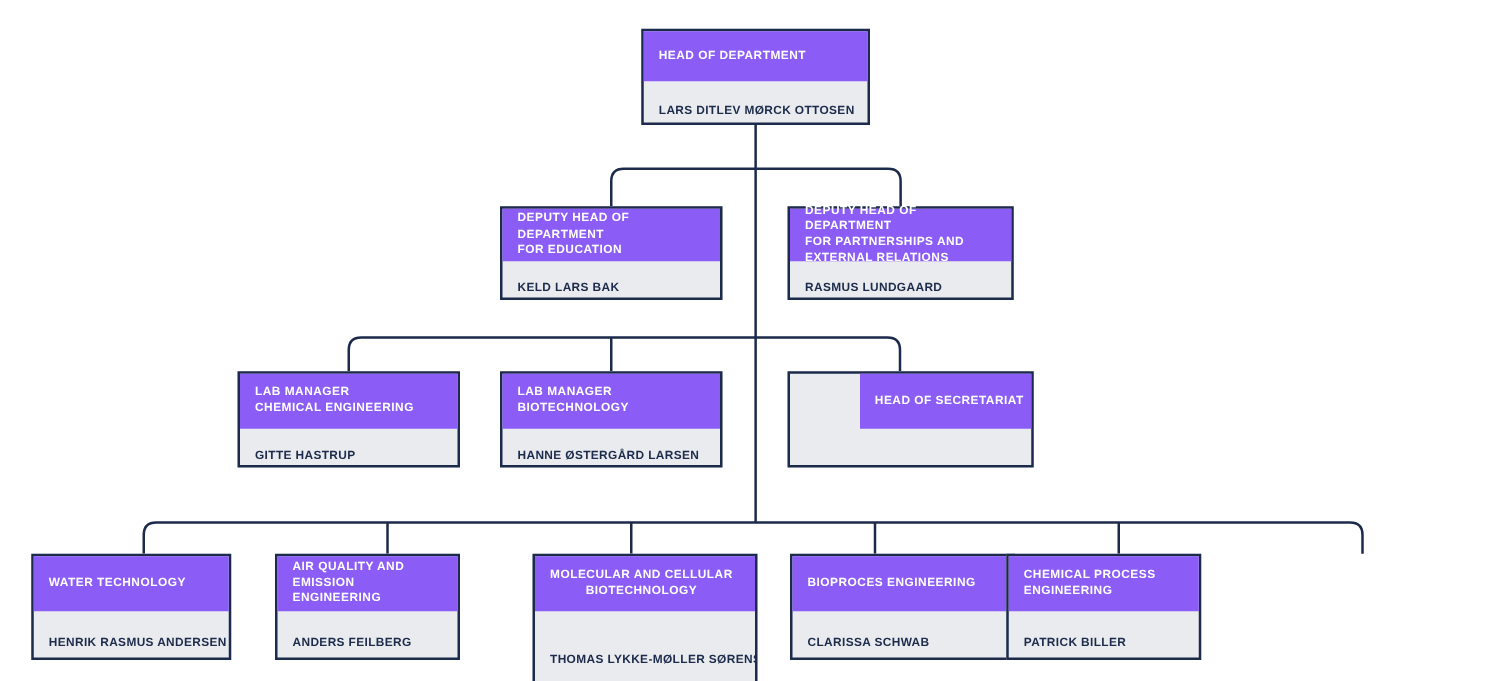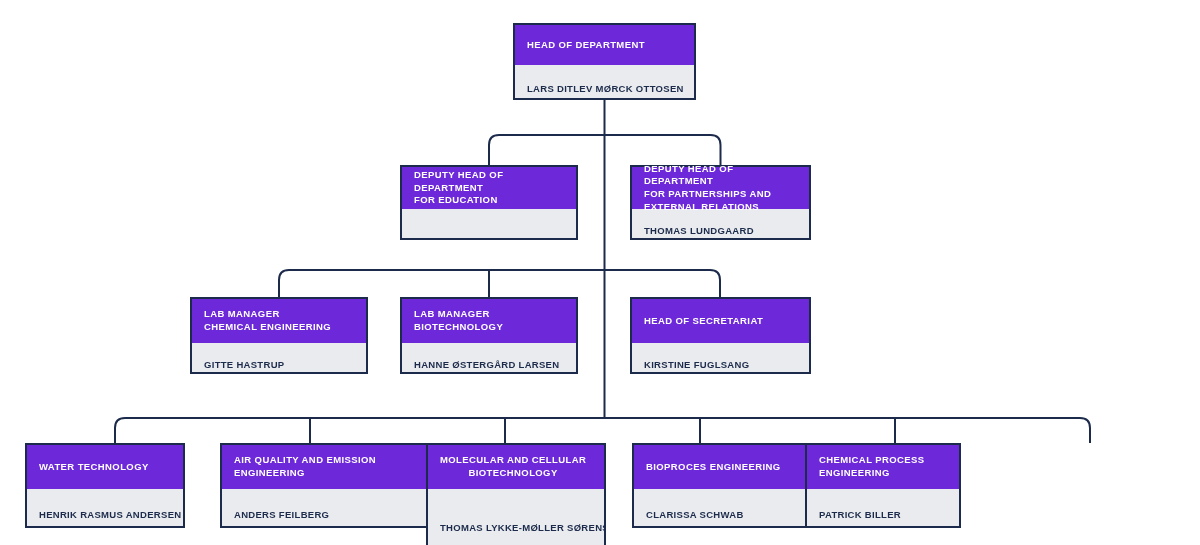--- a/index.html
+++ b/index.html
@@ -14,21 +14,21 @@
   .connectors path{fill:none;stroke:#1c2b4b;stroke-width:2;}
   .node{
     position:absolute;
     box-sizing:border-box;
     border:2px solid #1c2b4b;
     background:#e9ebee;
     display:flex;
     flex-direction:column;
   }
   .node-title{
-    background:#6d28d9;
+    background:#8b5cf6;
     color:#ffffff;
     font-weight:bold;
     font-size:9.5px;
     letter-spacing:0.4px;
     line-height:1.32;
     display:flex;
     align-items:center;
     padding:0 6px 0 12px;
     white-space:pre-line;
     flex:0 0 auto;
@@ -68,52 +68,52 @@
   </svg>
 
   <div class="node lvl1" style="left:513px;top:23px;width:183px;height:77px;">
     <div class="node-title">HEAD OF DEPARTMENT</div>
     <div class="node-person">LARS DITLEV MØRCK OTTOSEN</div>
   </div>
 
   <div class="node lvl2" style="left:400px;top:165px;width:178px;height:75px;">
     <div class="node-title">DEPUTY HEAD OF DEPARTMENT
 FOR EDUCATION</div>
+    <div class="node-person">KELD LARS BAK</div>
   </div>
 
   <div class="node lvl2" style="left:630px;top:165px;width:181px;height:75px;">
     <div class="node-title">DEPUTY HEAD OF DEPARTMENT
 FOR PARTNERSHIPS AND
 EXTERNAL RELATIONS</div>
-    <div class="node-person">THOMAS LUNDGAARD</div>
+    <div class="node-person">RASMUS LUNDGAARD</div>
   </div>
 
   <div class="node lvl3" style="left:190px;top:297px;width:178px;height:77px;">
     <div class="node-title">LAB MANAGER
 CHEMICAL ENGINEERING</div>
     <div class="node-person">GITTE HASTRUP</div>
   </div>
 
   <div class="node lvl3" style="left:400px;top:297px;width:178px;height:77px;">
     <div class="node-title">LAB MANAGER
 BIOTECHNOLOGY</div>
     <div class="node-person">HANNE ØSTERGÅRD LARSEN</div>
   </div>
 
-  <div class="node lvl3" style="left:630px;top:297px;width:181px;height:77px;">
+  <div class="node lvl3" style="left:630px;top:297px;width:197px;height:77px;align-items:flex-end;">
     <div class="node-title">HEAD OF SECRETARIAT</div>
-    <div class="node-person">KIRSTINE FUGLSANG</div>
   </div>
 
   <div class="node lvl4" style="left:25px;top:443px;width:160px;height:85px;">
     <div class="node-title">WATER TECHNOLOGY</div>
     <div class="node-person">HENRIK RASMUS ANDERSEN</div>
   </div>
 
-  <div class="node lvl4" style="left:220px;top:443px;width:208px;height:85px;">
+  <div class="node lvl4" style="left:220px;top:443px;width:148px;height:85px;">
     <div class="node-title">AIR QUALITY AND EMISSION
 ENGINEERING</div>
     <div class="node-person">ANDERS FEILBERG</div>
   </div>
 
   <div class="node lvl4" style="left:426px;top:443px;width:180px;height:110px;text-align:center;">
     <div class="node-title">MOLECULAR AND CELLULAR
 BIOTECHNOLOGY</div>
     <div class="node-person">THOMAS LYKKE-MØLLER SØRENSEN</div>
   </div>

